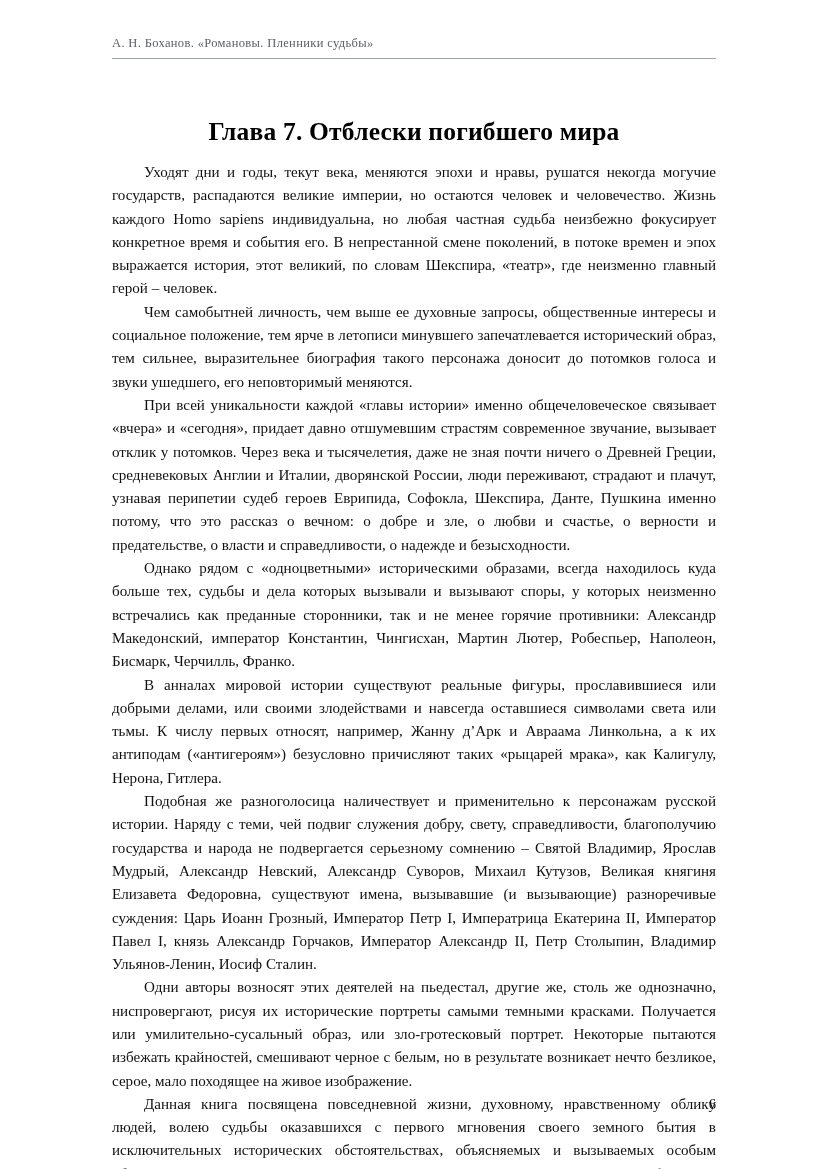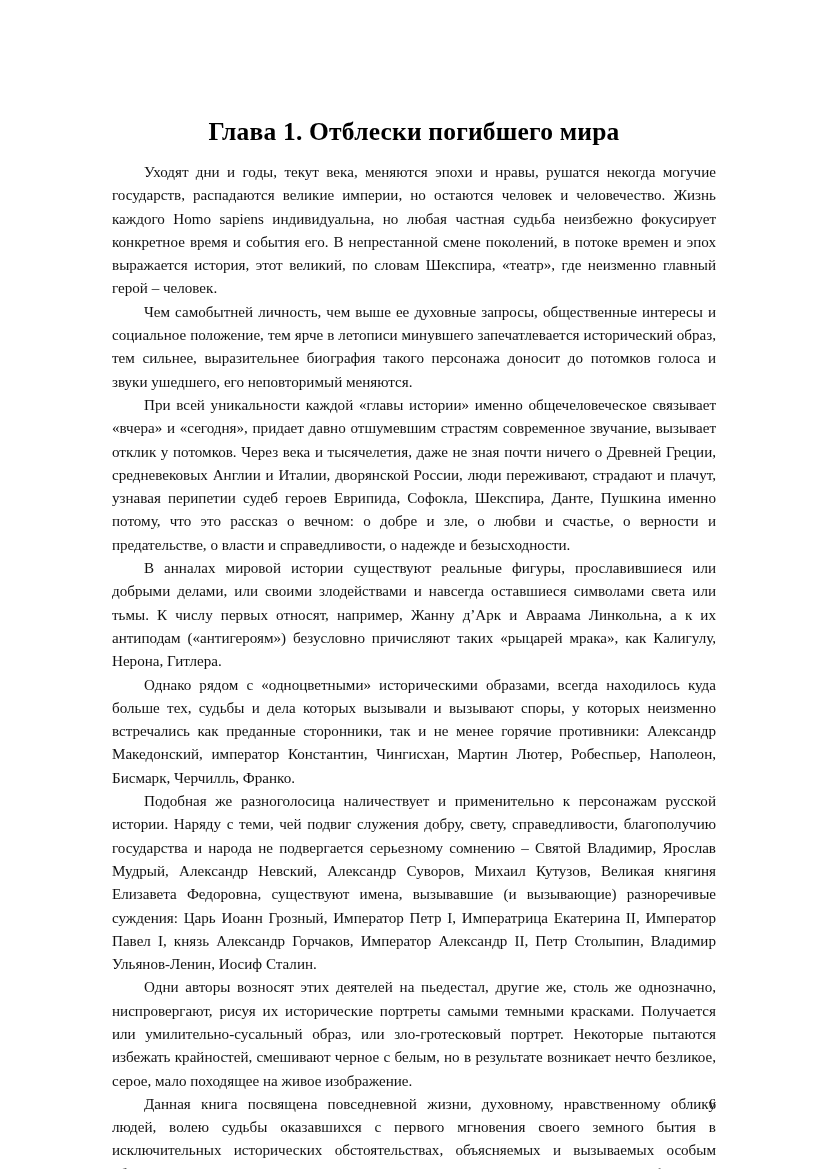--- a/index.html
+++ b/index.html
@@ -89,29 +89,33 @@
     text-align: right;
     font-size: 14.5px;
     color: #101010;
   }
 </style>
 </head>
 <body>
 
 <div class="page">
 
+  <div class="running-head">
+    <div class="running-head-text">А. Н. Боханов.  «Романовы. Пленники судьбы»</div>
+    <div class="running-head-rule"></div>
+  </div>
 
-  <h1 class="chapter-title">Глава 1. Отблески погибшего мира</h1>
+  <h1 class="chapter-title">Глава 7. Отблески погибшего мира</h1>
 
   <div class="body-text">
     <p>Уходят дни и годы, текут века, меняются эпохи и нравы, рушатся некогда могучие государств, распадаются великие империи, но остаются человек и человечество. Жизнь каждого Homo sapiens индивидуальна, но любая частная судьба неизбежно фокусирует конкретное время и события его. В непрестанной смене поколений, в потоке времен и эпох выражается история, этот великий, по словам Шекспира, «театр», где неизменно главный герой – человек.</p>
     <p>Чем самобытней личность, чем выше ее духовные запросы, общественные интересы и социальное положение, тем ярче в летописи минувшего запечатлевается исторический образ, тем сильнее, выразительнее биография такого персонажа доносит до потомков голоса и звуки ушедшего, его неповторимый меняются.</p>
     <p>При всей уникальности каждой «главы истории» именно общечеловеческое связывает «вчера» и «сегодня», придает давно отшумевшим страстям современное звучание, вызывает отклик у потомков. Через века и тысячелетия, даже не зная почти ничего о Древней Греции, средневековых Англии и Италии, дворянской России, люди переживают, страдают и плачут, узнавая перипетии судеб героев Еврипида, Софокла, Шекспира, Данте, Пушкина именно потому, что это рассказ о вечном: о добре и зле, о любви и счастье, о верности и предательстве, о власти и справедливости, о надежде и безысходности.</p>
+    <p>Однако рядом с «одноцветными» историческими образами, всегда находилось куда больше тех, судьбы и дела которых вызывали и вызывают споры, у которых неизменно встречались как преданные сторонники, так и не менее горячие противники: Александр Македонский, император Константин, Чингисхан, Мартин Лютер, Робеспьер, Наполеон, Бисмарк, Черчилль, Франко.</p>
     <p>В анналах мировой истории существуют реальные фигуры, прославившиеся или добрыми делами, или своими злодействами и навсегда оставшиеся символами света или тьмы. К числу первых относят, например, Жанну д’Арк и Авраама Линкольна, а к их антиподам («антигероям») безусловно причисляют таких «рыцарей мрака», как Калигулу, Нерона, Гитлера.</p>
-    <p>Однако рядом с «одноцветными» историческими образами, всегда находилось куда больше тех, судьбы и дела которых вызывали и вызывают споры, у которых неизменно встречались как преданные сторонники, так и не менее горячие противники: Александр Македонский, император Константин, Чингисхан, Мартин Лютер, Робеспьер, Наполеон, Бисмарк, Черчилль, Франко.</p>
     <p>Подобная же разноголосица наличествует и применительно к персонажам русской истории. Наряду с теми, чей подвиг служения добру, свету, справедливости, благополучию государства и народа не подвергается серьезному сомнению – Святой Владимир, Ярослав Мудрый, Александр Невский, Александр Суворов, Михаил Кутузов, Великая княгиня Елизавета Федоровна, существуют имена, вызывавшие (и вызывающие) разноречивые суждения: Царь Иоанн Грозный, Император Петр I, Императрица Екатерина II, Император Павел I, князь Александр Горчаков, Император Александр II, Петр Столыпин, Владимир Ульянов-Ленин, Иосиф Сталин.</p>
     <p>Одни авторы возносят этих деятелей на пьедестал, другие же, столь же однозначно, ниспровергают, рисуя их исторические портреты самыми темными красками. Получается или умилительно-сусальный образ, или зло-гротесковый портрет. Некоторые пытаются избежать крайностей, смешивают черное с белым, но в результате возникает нечто безликое, серое, мало походящее на живое изображение.</p>
     <p>Данная книга посвящена повседневной жизни, духовному, нравственному облику людей, волею судьбы оказавшихся с первого мгновения своего земного бытия в исключительных исторических обстоятельствах, объясняемых и вызываемых особым общественным положением своих предков и родственников. Эти люди носили фамилию Романовы.</p>
 
   </div>
 
   <div class="folio">6</div>
 
 </div>
 

